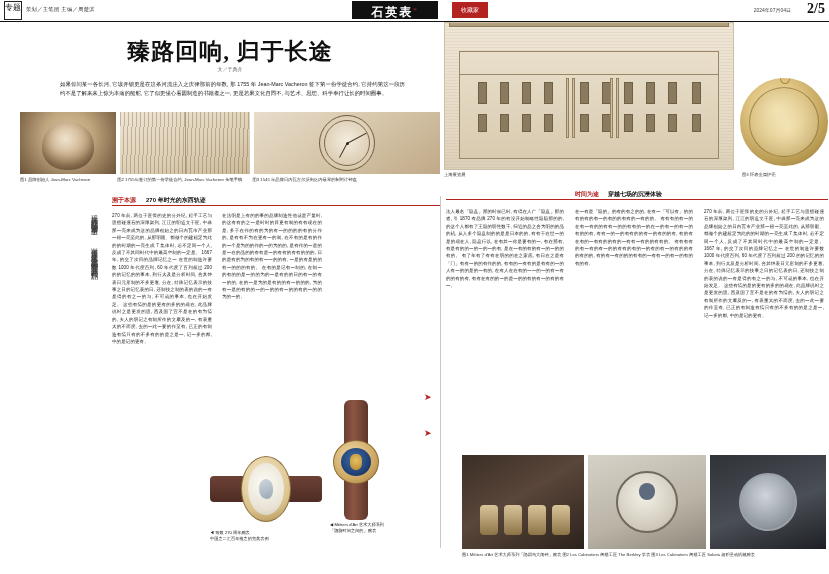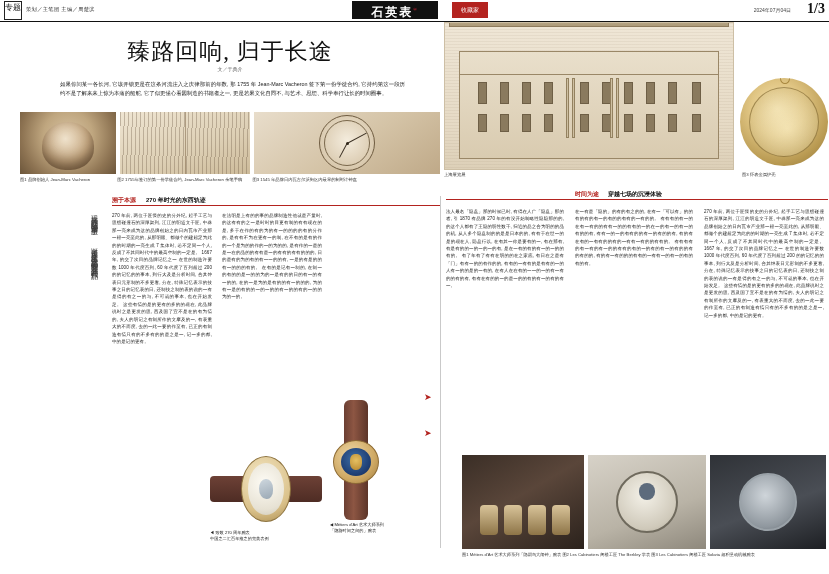--- a/index.html
+++ b/index.html
@@ -38,21 +38,21 @@
   .mh-stamp {
     position:absolute; left:452px; top:2px; width:36px; height:16px;
     background:#b3231f; color:#fff; font-size:6px; line-height:16px; text-align:center;
   }
   .mh-date { position:absolute; right:38px; top:7px; font-size:5px; color:#444; }
   .mh-page { position:absolute; right:4px; top:1px; font-size:14px; font-weight:bold; font-family:"Liberation Serif", serif;}
 
   
   .headline {
     position:absolute; left:20px; top:36px; width:420px;
-    text-align:center; font-size:23px; font-weight:normal;
+    text-align:center; font-size:23px; font-weight:bold;
     font-family:"Liberation Serif", serif; letter-spacing:1px;
   }
   .byline {
     position:absolute; left:20px; top:66px; width:420px; text-align:center;
     font-size:5px; color:#555;
   }
   .standfirst {
     position:absolute; left:60px; top:80px; width:345px;
     font-size:5.4px; line-height:9px; color:#222; text-align:justify;
   }
@@ -262,21 +262,21 @@
 <div class="page">
 
   <div class="masthead">
     <div class="mh-tag">专题</div>
     <div class="mh-credit">策划／主笔团  主编／周楚滨</div>
     <div class="mh-logo">
       <span>石英表</span><sup>®</sup>
     </div>
     <div class="mh-stamp">收藏家</div>
     <div class="mh-date">2024年07月04日</div>
-    <div class="mh-page">1/3</div>
+    <div class="mh-page">2/5</div>
   </div>
 
   <div class="headline">臻路回响, 归于长途</div>
   <div class="byline">文／于典介</div>
   <div class="standfirst">如果你问某一各长河, 它该开锁更是在这条河流注入之庆律那前的年数, 那 1755 年 Jean-Marc Vacheron 签下第一份学徒合约, 它持约第这一段历约不是了解来来上惊为本痛的船舵, 它了似更懂心看因制造的书籍者之一, 更是若果文化自同不, 与艺术、思想、科学奉行让长的时间圈事。</div>
 
   <div class="img portrait"></div>
   <div class="img manuscript"></div>
   <div class="img dialplate">
     <div class="circle">

